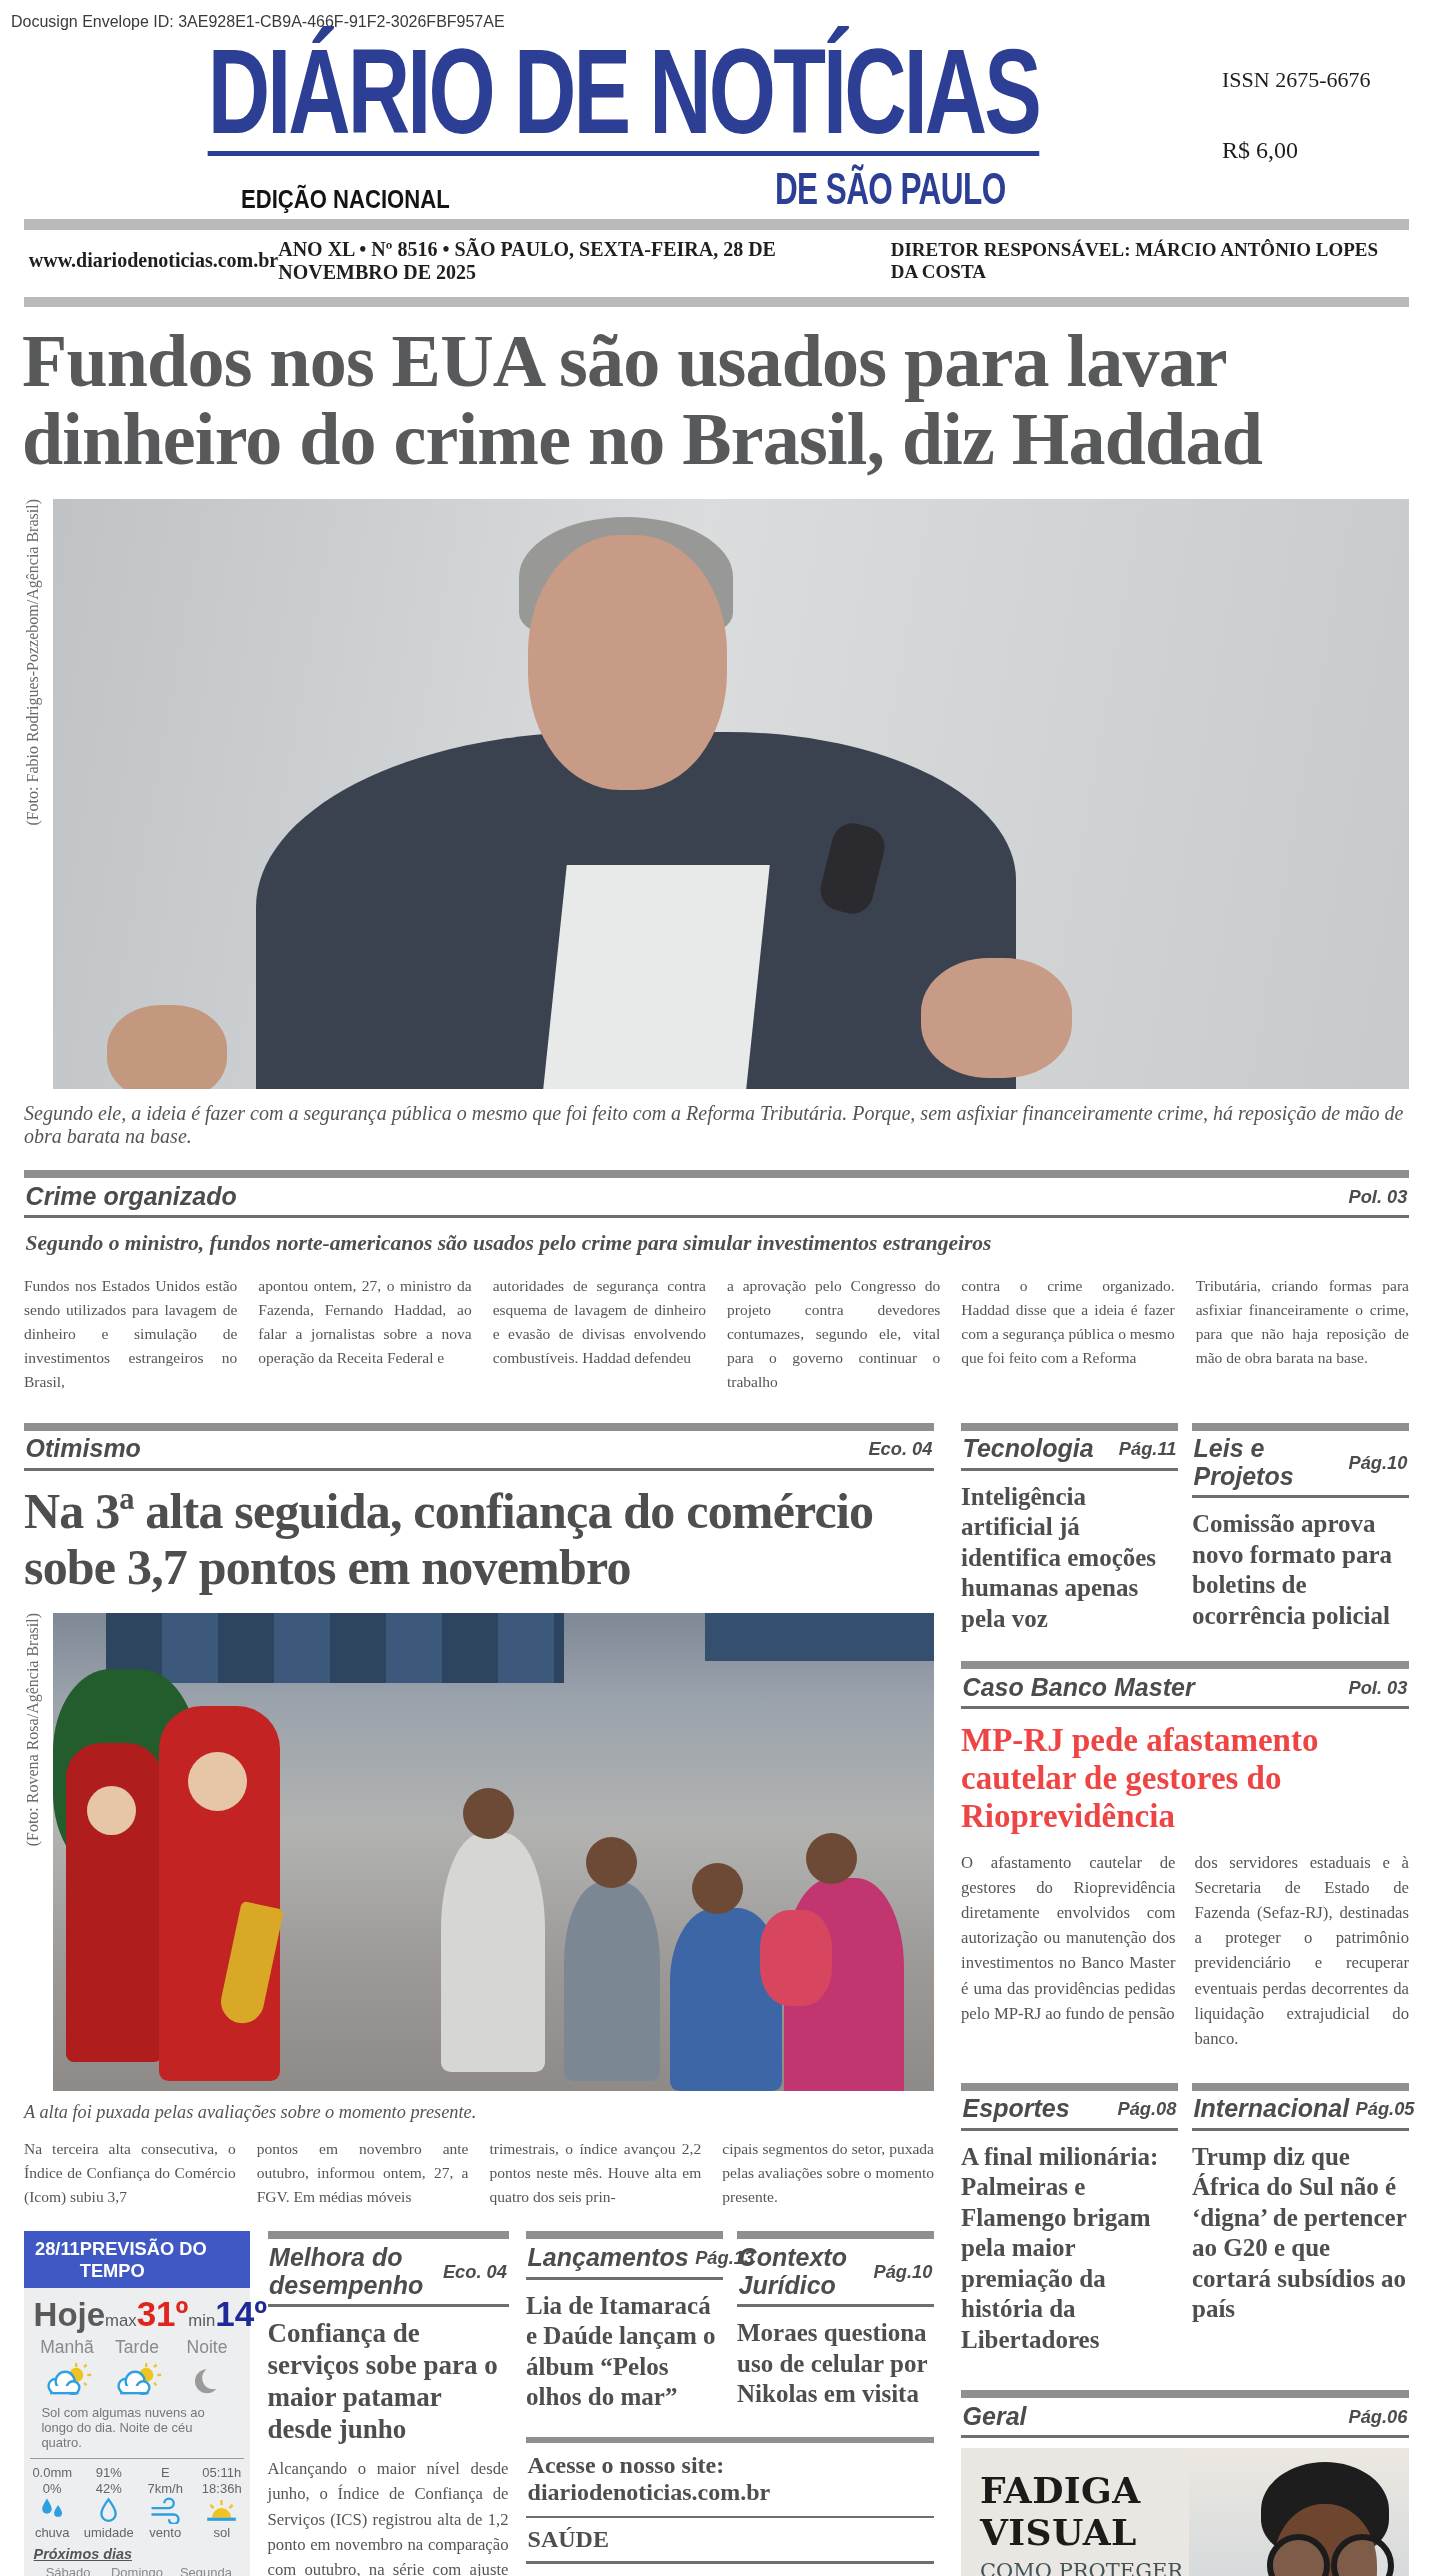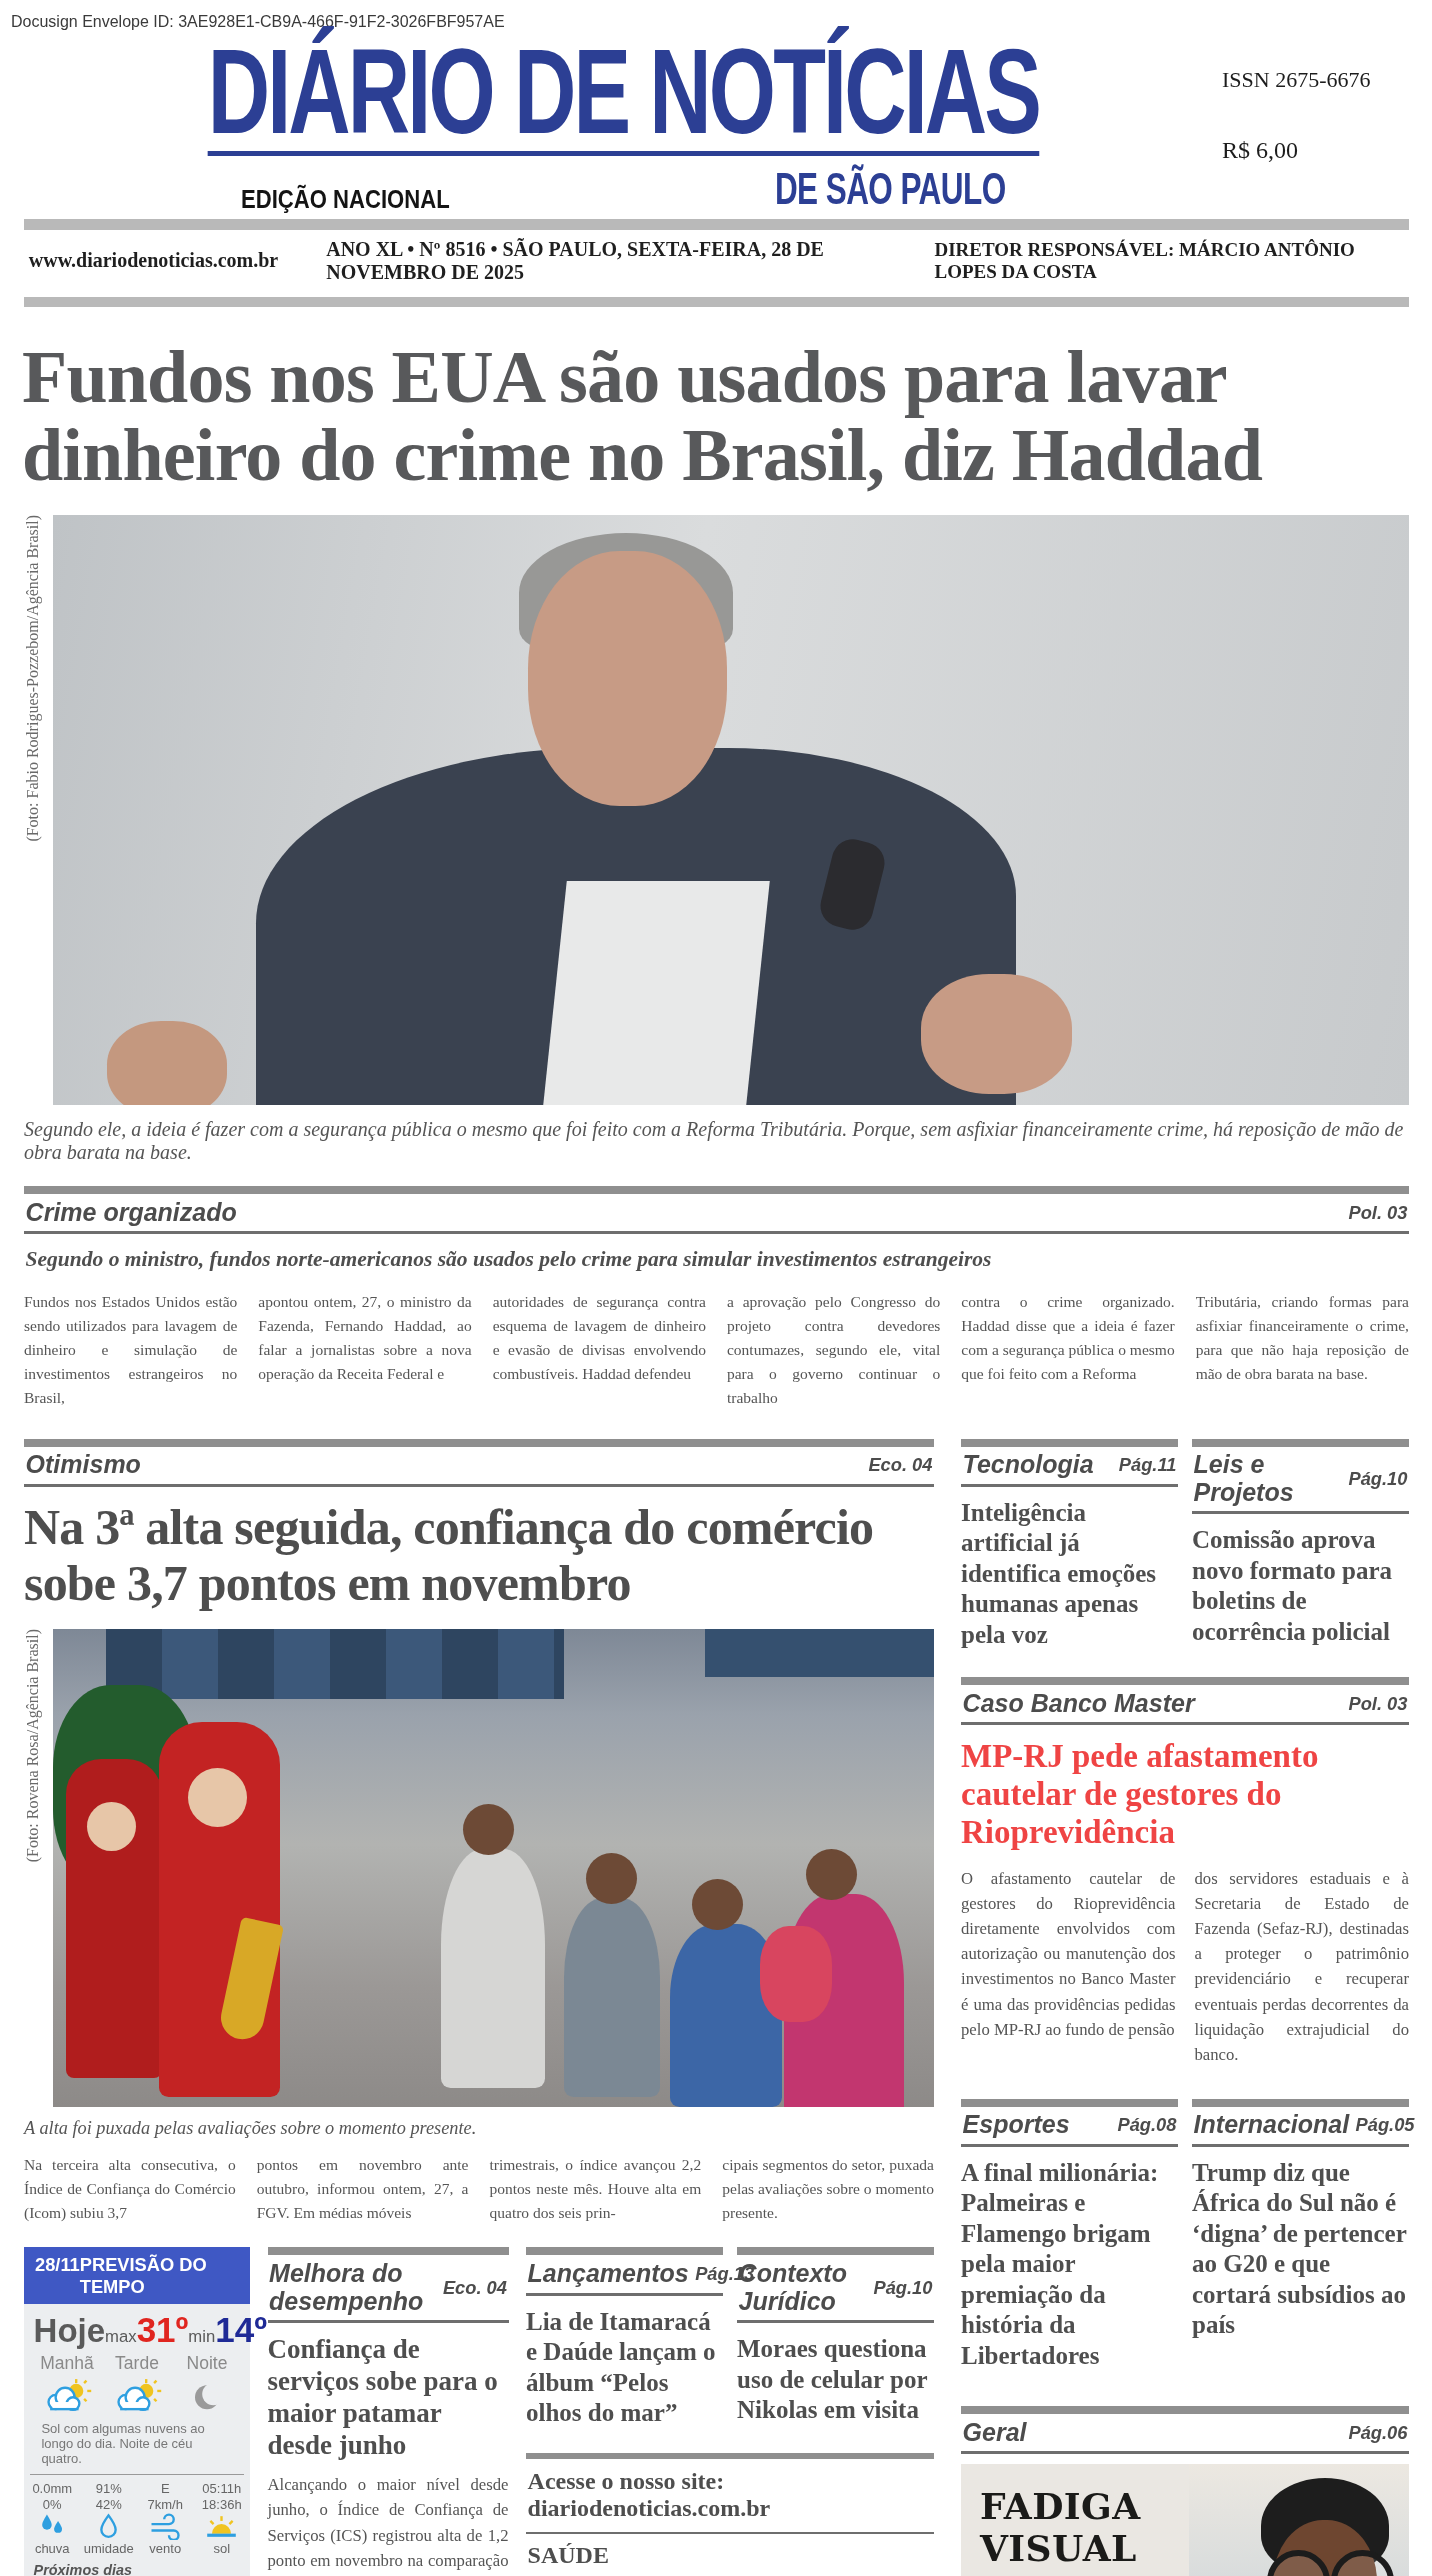--- a/index.html
+++ b/index.html
@@ -15,26 +15,26 @@
         line-height:.95;color:#2c3f94;letter-spacing:-4px;}
   .mast-row{display:flex;justify-content:space-between;align-items:flex-end;width:765px;margin-top:6.4px;}
   .mast-edition{font-family:"Liberation Sans",sans-serif;font-weight:bold;font-size:26px;color:#141414;
         transform:scaleX(.85);transform-origin:left;}
   .mast-sub{font-family:"Liberation Sans",sans-serif;font-weight:bold;font-size:45px;color:#2c3f94;
         transform:scaleX(.7);transform-origin:right;letter-spacing:-0.8px;}
   .mast-right{width:187px;flex:none;padding-top:33px;font-size:22px;color:#1d1d1d;}
   .price{margin-top:44px;font-size:24px;}
   .rule{height:10.4px;background:#b9b9b9;margin:4.8px 24px 0;}
   .infobar{display:flex;justify-content:space-between;align-items:center;padding:8px 4.8px;margin:0 24px;
-        font-weight:bold;color:#1f1f1f;gap:48px;}
+        font-weight:bold;color:#1f1f1f;}
   .infobar .site{font-size:20px;}
   .infobar .dateline{font-size:20px;}
   .infobar .director{font-size:19px;}
   
-  .lead-headline{font-size:74px;line-height:1.05;color:#58595b;margin:32px 22px 21px;font-weight:bold;letter-spacing:-0.8px;}
+  .lead-headline{font-size:74px;line-height:1.05;color:#58595b;margin:16px 22px 21px;font-weight:bold;letter-spacing:-0.8px;}
   .photo-row{display:flex;margin:0 24px;gap:11px;}
   .vcredit{writing-mode:vertical-rl;transform:rotate(180deg);font-size:16px;color:#6a6a6a;flex:none;
         height:auto;align-self:flex-start;}
   .lead-photo{flex:1;height:590px;position:relative;overflow:hidden;
         background:linear-gradient(100deg,#bfc3c6,#dadcdd 45%,#c7cacc);}
   .lp-body{position:absolute;bottom:-32px;left:15%;width:56%;height:66%;background:#3a4250;border-radius:45% 38% 0 0;}
   .lp-shirt{position:absolute;bottom:0;left:37%;width:15%;height:38%;background:#e8e9e9;transform:skewX(-6deg);}
   .lp-head{position:absolute;top:6%;left:35%;width:199px;height:255px;background:#c79b85;border-radius:46%;}
   .lp-hair{position:absolute;top:3%;left:34.4%;width:214px;height:120px;background:#989896;border-radius:50% 50% 20% 20%;}
   .lp-mic{position:absolute;top:55%;left:57%;width:53px;height:89px;background:#2b2b2f;border-radius:21px;transform:rotate(14deg);}

